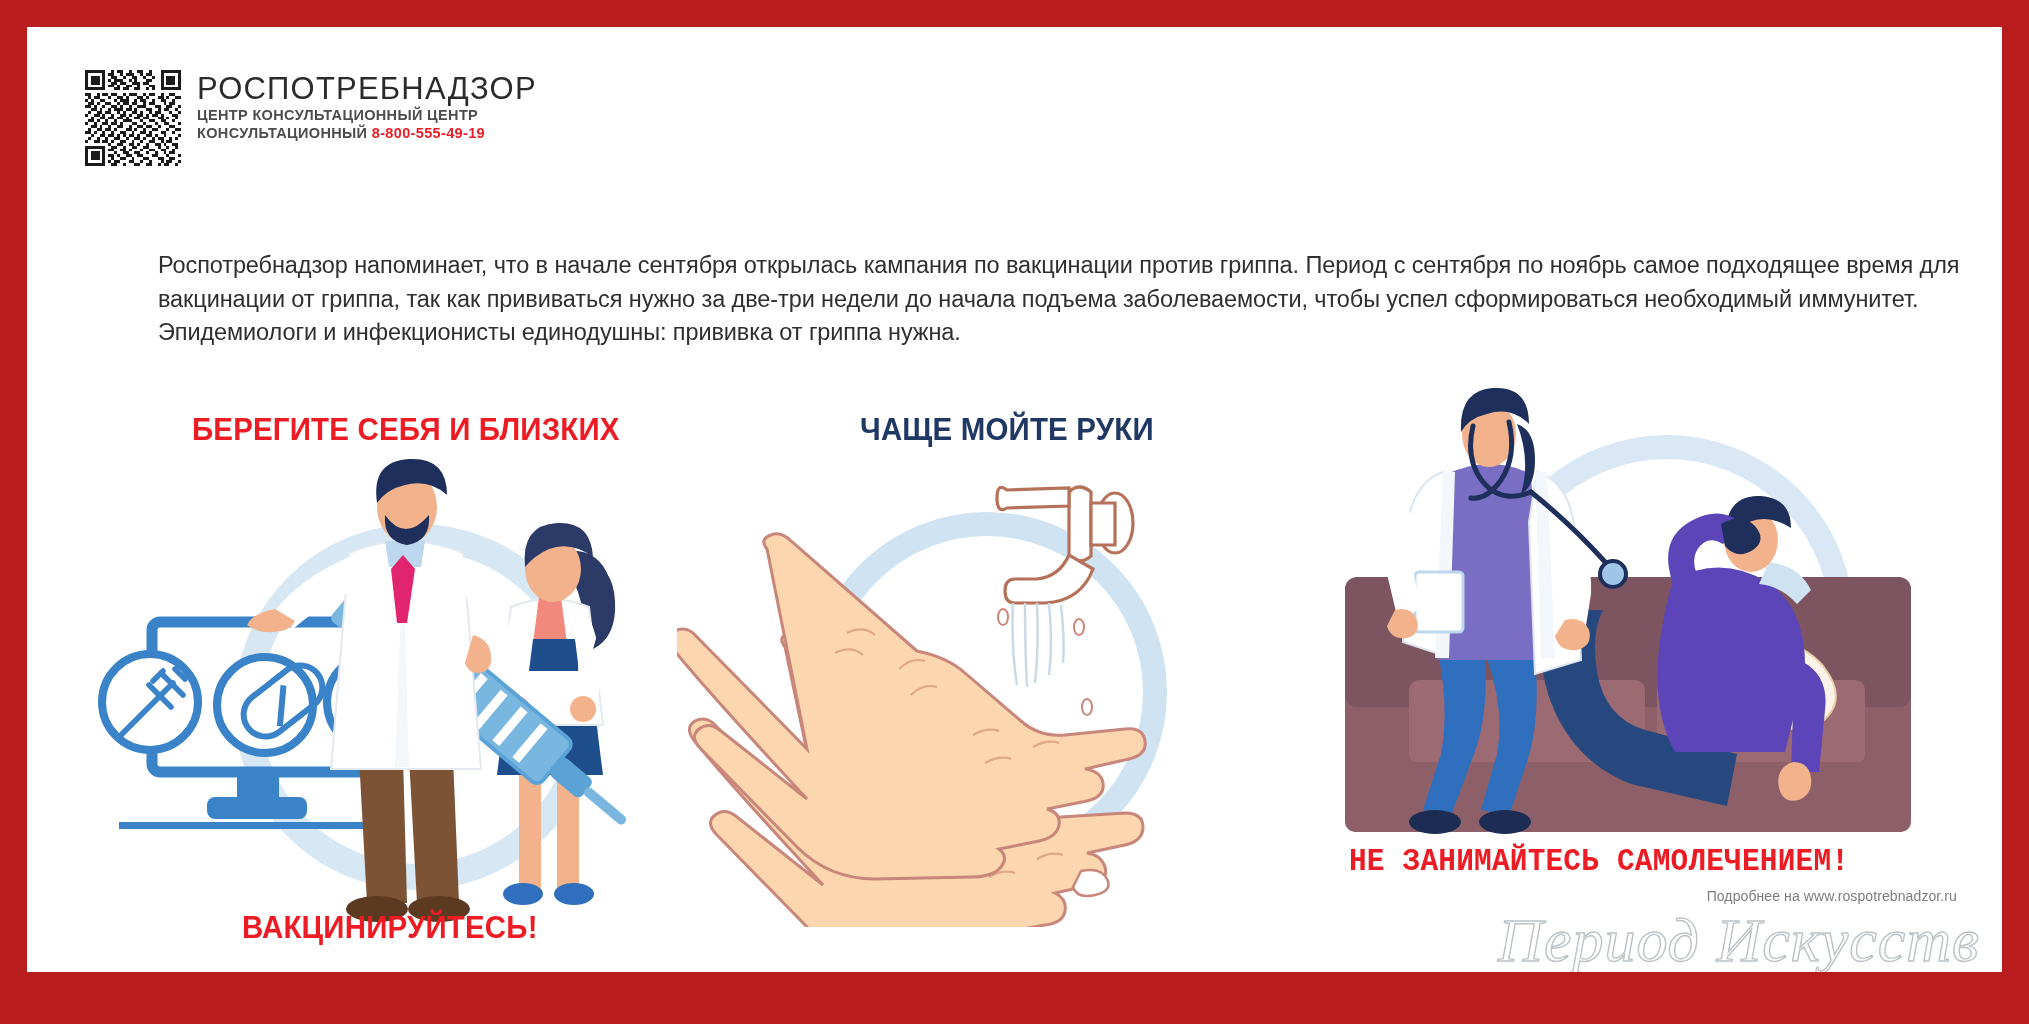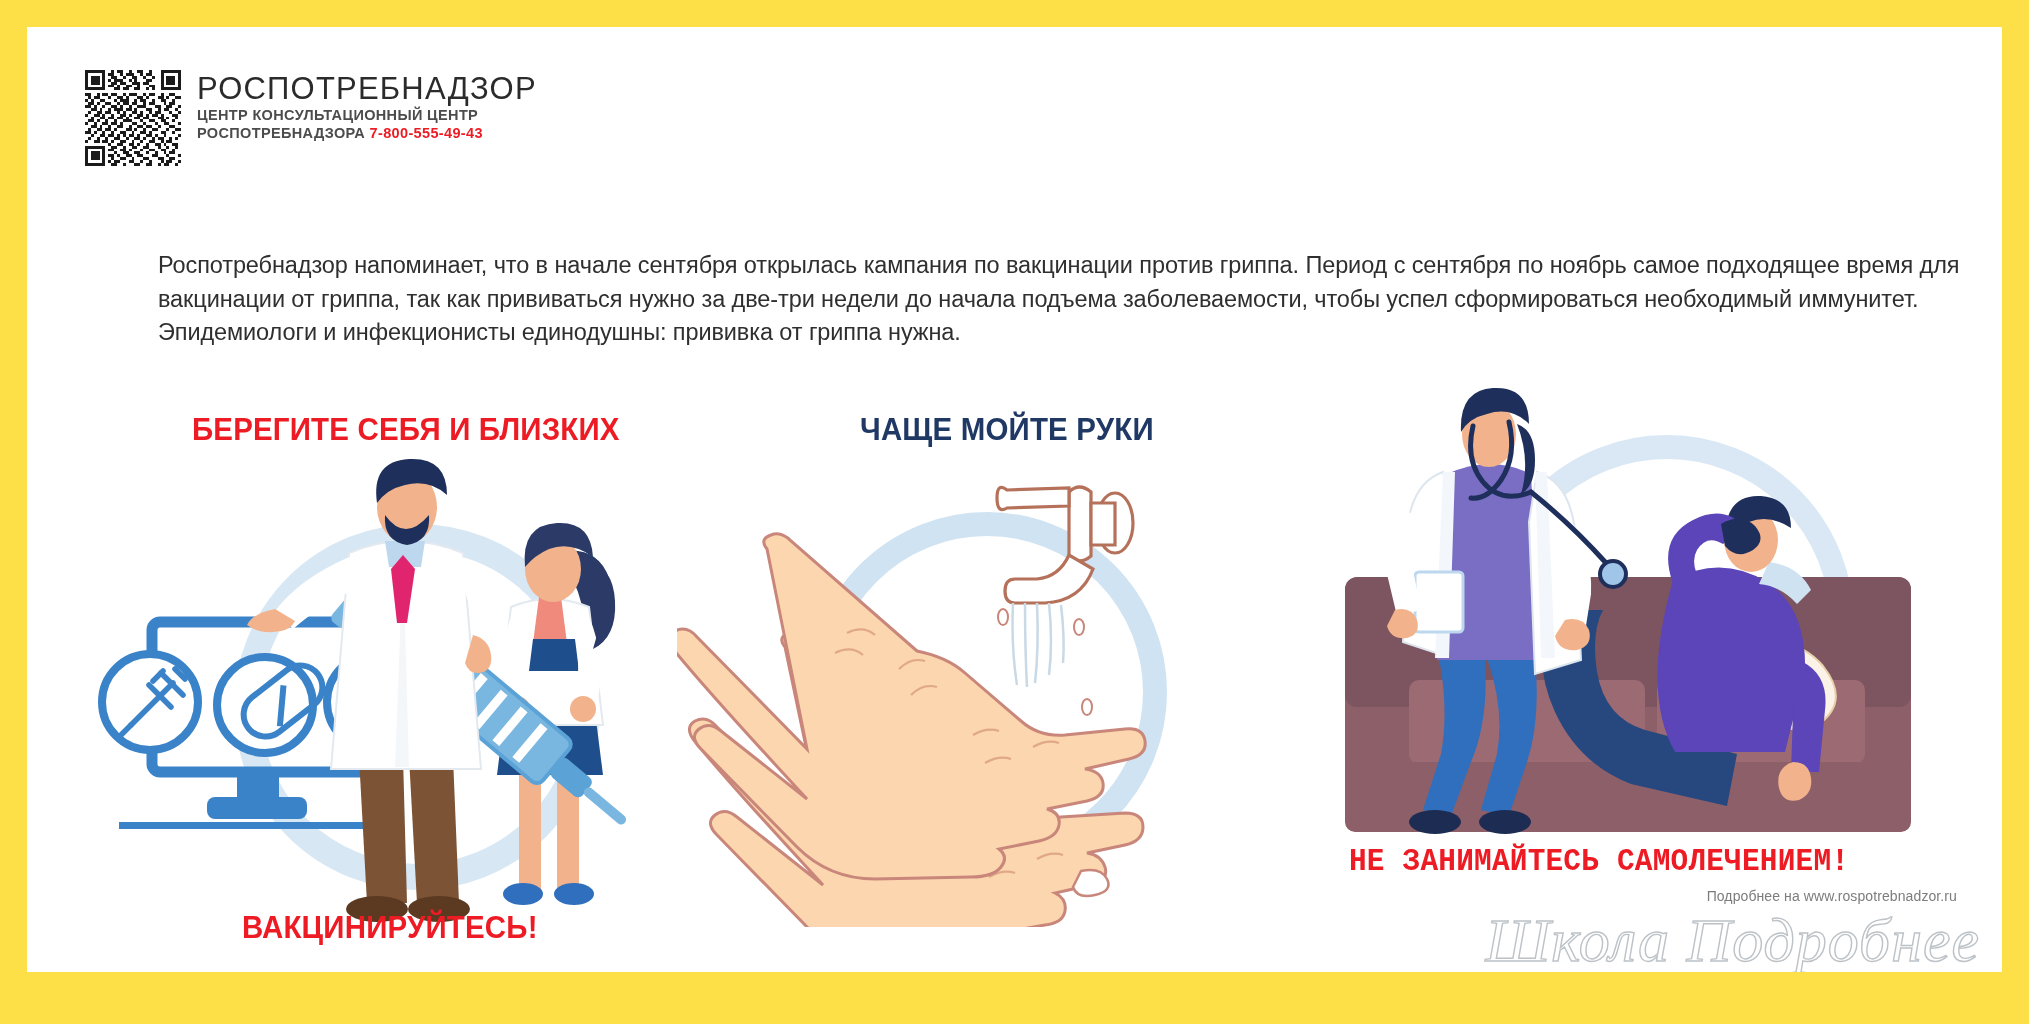--- a/index.html
+++ b/index.html
@@ -3,21 +3,21 @@
 <meta charset="utf-8">
 <style>
   html,body{margin:0;padding:0;}
   body{
     width:2029px;height:1024px;overflow:hidden;
     background:#8fd4f4;
     font-family:"Liberation Sans",sans-serif;
   }
   .poster{
     position:absolute;left:0;top:0;width:2029px;height:1024px;
-    background:#fde047;
+    background:#b91c1c;
   }
   .sheet{
     position:absolute;left:27px;top:27px;width:1975px;height:945px;
     background:#ffffff;
     box-shadow:0 0 0 0 rgba(0,0,0,0);
     overflow:hidden;
   }
 
   
   .header{position:absolute;left:0;top:0;width:100%;height:160px;}
@@ -365,22 +365,22 @@
               <rect x="25" y="32" width="1" height="1"></rect>
               <rect x="27" y="32" width="2" height="1"></rect>
               <rect x="31" y="32" width="1" height="1"></rect>
           </g>
         </svg>
 
         <div class="brandtext">
           <div class="brandname">РОСПОТРЕБНАДЗОР</div>
           <div class="brandsub">ЦЕНТР КОНСУЛЬТАЦИОННЫЙ ЦЕНТР</div>
           <div class="brandsub2">
-            <span>РОСПОТРЕБНАДЗОРА</span>
-            <span class="phone">7-800-555-49-43</span>
+            <span>КОНСУЛЬТАЦИОННЫЙ</span>
+            <span class="phone">8-800-555-49-19</span>
           </div>
         </div>
       </div>
 
     </div>
 
     <div class="intro">Роспотребнадзор напоминает, что в начале сентября открылась кампания по вакцинации против гриппа. Период с сентября по ноябрь самое подходящее время для вакцинации от гриппа, так как прививаться нужно за две-три недели до начала подъема заболеваемости, чтобы успел сформироваться необходимый иммунитет. Эпидемиологи и инфекционисты единодушны: прививка от гриппа нужна.</div>
 
     <div class="panel" style="left:60px;top:385px;width:620px;height:545px;">
       <div class="panel-title t-red" style="left:105px;top:0px;">БЕРЕГИТЕ СЕБЯ И БЛИЗКИХ</div>
@@ -630,16 +630,16 @@
           <path d="M192 60 q8 34 -8 58 q-14 20 -30 18"></path>
           <path d="M214 130 q40 32 76 72"></path>
           <circle cx="296" cy="212" r="13" fill="#9fc6e8" stroke="#1f2f5c" stroke-width="4"></circle>
         </g>
       </svg>
 
       <div class="panel-title t-red" style="left:32px;top:482px;">НЕ ЗАНИМАЙТЕСЬ САМОЛЕЧЕНИЕМ!</div>
     </div>
 
     <div class="more">Подробнее на www.rospotrebnadzor.ru</div>
-    <div class="watermark">Школа Подробнее</div>
+    <div class="watermark">Период Искусств</div>
 
   </div>
 </div>
 
 </body></html>

